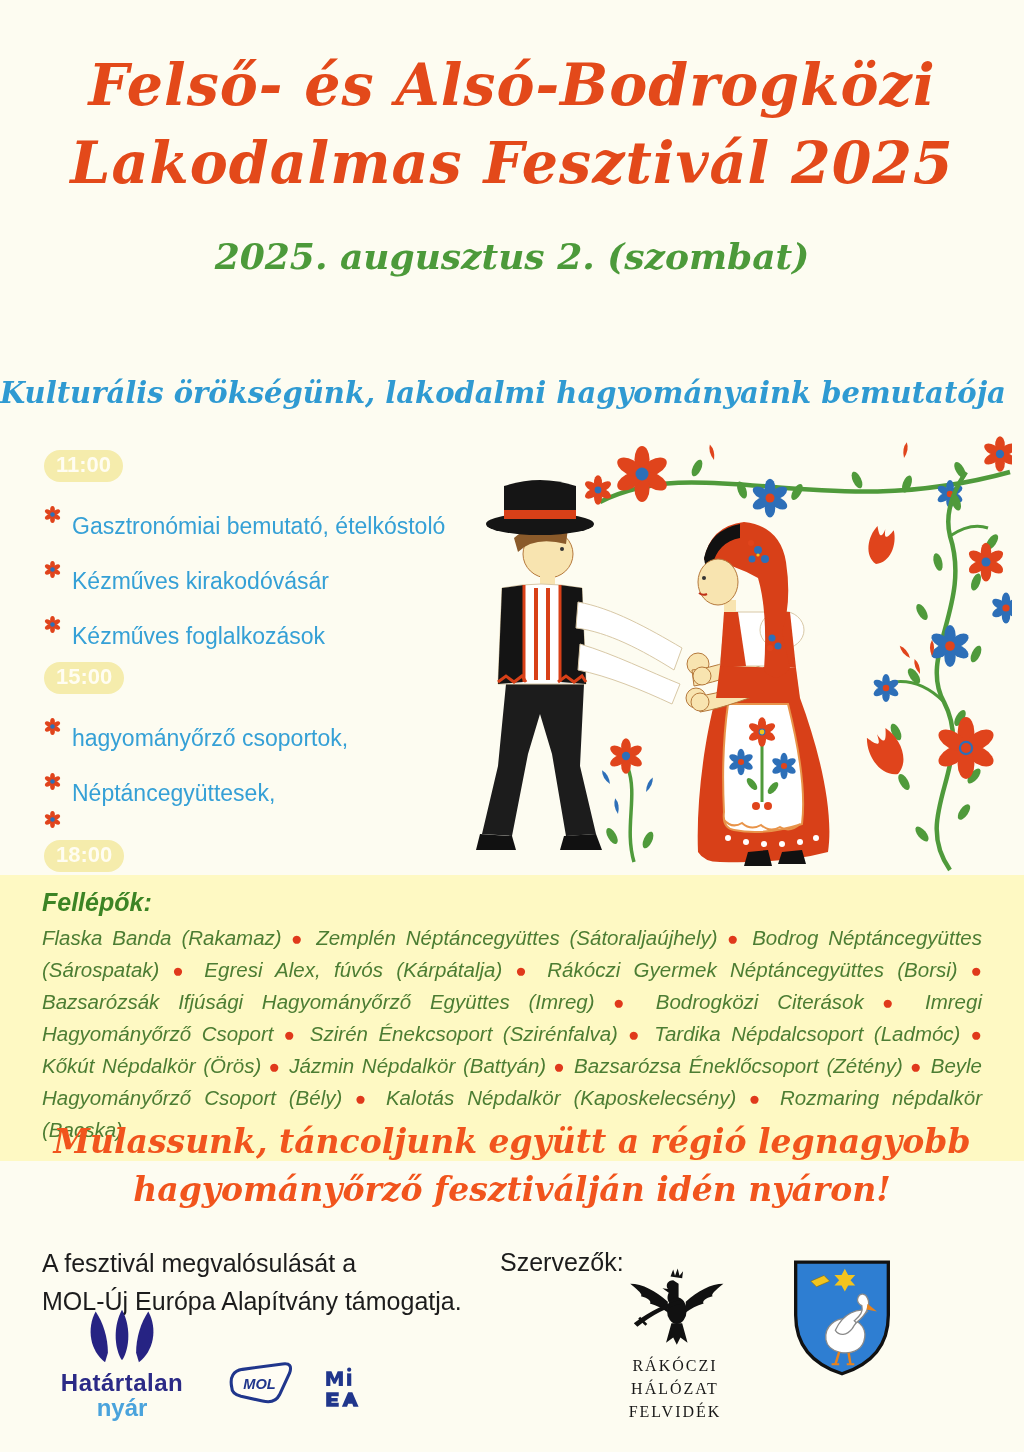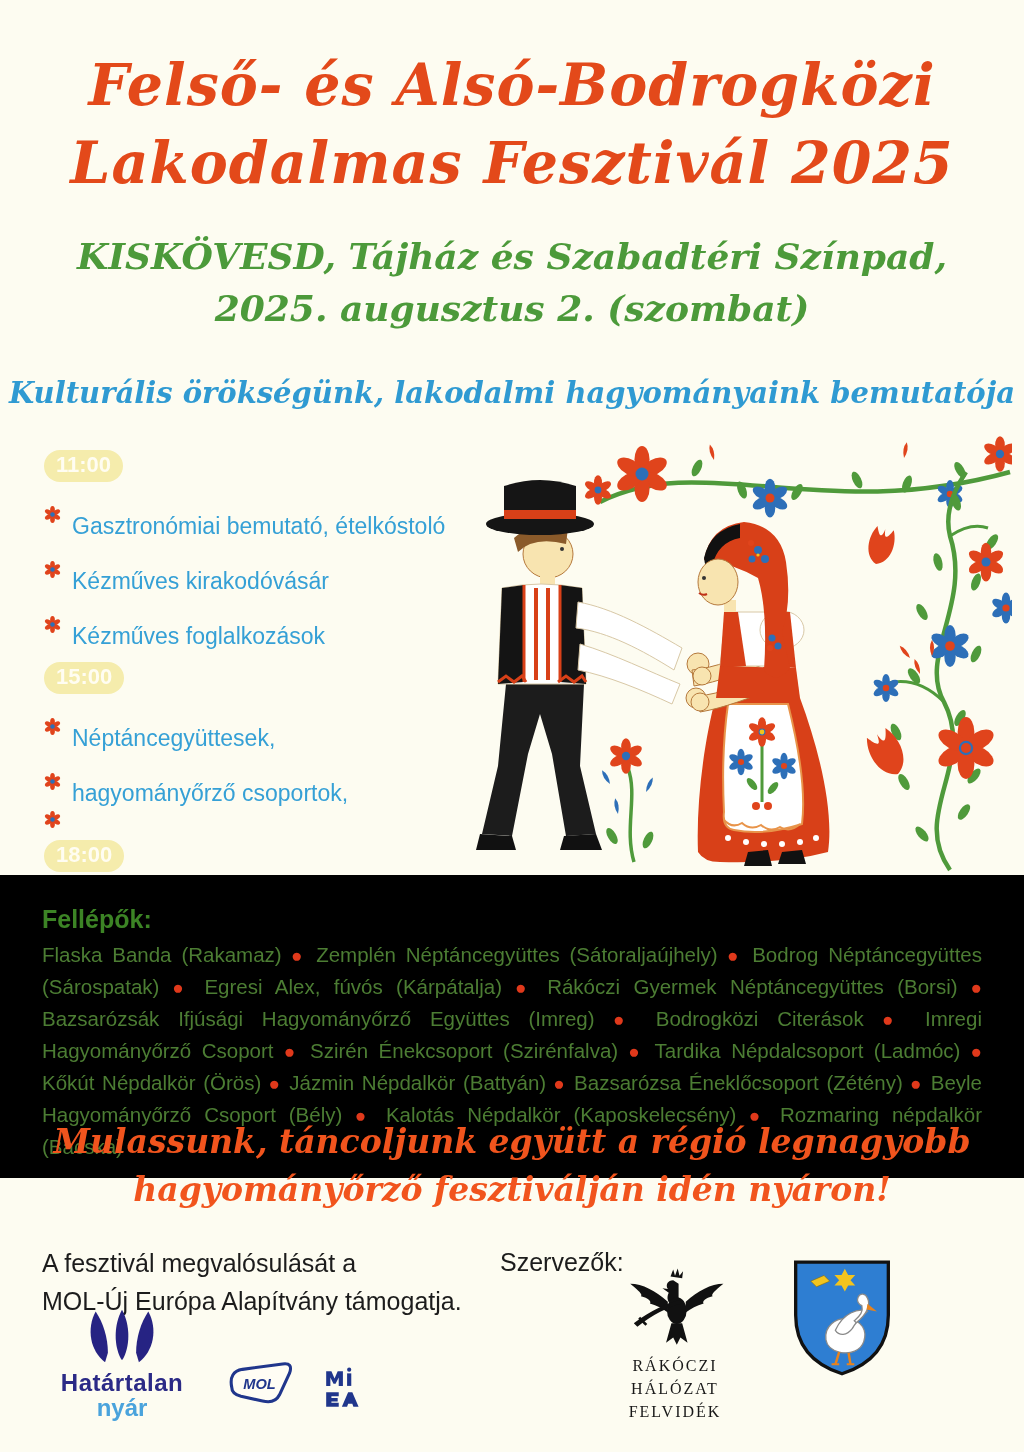--- a/index.html
+++ b/index.html
@@ -8,36 +8,36 @@
     background:#fdfcf1; overflow:hidden;
     font-family:"Liberation Sans", sans-serif;
   }
   
   .title-block{position:absolute; top:46px; left:0; width:100%; text-align:center;}
   .title-line{display:block; font-family:"DejaVu Serif", serif; font-style:italic; font-weight:bold;
     font-size:57px; line-height:78px; color:#e3491a; letter-spacing:1px;}
   .venue-block{position:absolute; top:230px; left:0; width:100%; text-align:center;}
   .venue-line{display:block; font-family:"DejaVu Serif", serif; font-style:italic; font-weight:bold;
     font-size:36px; line-height:52px; color:#4c9a3a;}
-  .tagline{position:absolute; top:376px; left:0; width:100%; text-align:center;
+  .tagline{position:absolute; top:376px; left:0; width:100%; text-align:left;
     font-family:"DejaVu Serif", serif; font-style:italic; font-weight:bold;
     font-size:29px; color:#2f9ad2;}
   
   .programs{position:absolute; left:44px; top:440px; width:440px;}
   .programs h2{margin:0 0 8px 0; font-size:26px; letter-spacing:0.5px; color:#1d95cf; font-weight:bold;}
   .time-badge{display:inline-block; background:#f5ecac; color:#fffdf2; font-weight:bold;
     font-size:22px; line-height:26px; padding:2px 12px 4px; border-radius:16px; margin:10px 0 5px;}
   .program-item{display:flex; align-items:center; gap:11px; padding:2px 0;}
   .flower-bullet{display:inline-flex; width:17px; height:17px; flex:0 0 17px;}
   .program-text{font-size:23px; color:#35a0d6; line-height:27px;margin-top:24px;}
   
   .illustration{position:absolute; left:452px; top:432px; width:560px; height:440px;}
   
   .performers-panel{position:absolute; left:0; top:875px; width:100%; box-sizing:border-box;
-    background:#000000; padding:30px 42px 16px;}
+    background:#fef9c3; padding:13px 42px 16px;font-style:italic;}
   .performers-panel h3{margin:0 0 5px 0; font-size:25px; color:#3c8425; font-weight:bold;}
   .performers-panel p{margin:0; font-size:20.5px; line-height:31px; color:#4c7d33; text-align:justify;}
   .sep-dot{color:#e0391b; font-size:19px;}
   
   .closing{position:absolute; top:1118px; left:0; width:100%; text-align:center;}
   .closing-line{display:block; font-family:"DejaVu Serif", serif; font-style:italic; font-weight:bold;
     font-size:33px; line-height:48px; color:#f1541d;}
   
   .support{position:absolute; left:42px; top:1244px; width:440px;
     font-size:25px; line-height:38px; color:#1c1c1c;}
@@ -60,21 +60,20 @@
 <div class="poster">
 
   <header class="title-block">
     <h1 style="margin:0;">
       <span class="title-line">Felső- és Alsó-Bodrogközi</span>
       <span class="title-line">Lakodalmas Fesztivál 2025</span>
     </h1>
   </header>
 
   <div class="venue-block">
-    <span class="venue-line">KISKÖVESD, Tájház és Szabadtéri Színpad,</span>
     <span class="venue-line">2025. augusztus 2. (szombat)</span>
   </div>
 
   <div class="tagline">Kulturális örökségünk, lakodalmi hagyományaink bemutatója</div>
 
   <section class="programs">
     <div id="schedule"><div class="time-badge">11:00</div><div class="program-item">
           <span class="flower-bullet">
             <svg viewBox="0 0 20 20" width="17" height="17">
               <g fill="#e0441c">
@@ -126,36 +125,36 @@
                 <ellipse cx="10" cy="4.8" rx="2.8" ry="4.8" transform="rotate(0 10 10)"></ellipse>
                 <ellipse cx="10" cy="4.8" rx="2.8" ry="4.8" transform="rotate(60 10 10)"></ellipse>
                 <ellipse cx="10" cy="4.8" rx="2.8" ry="4.8" transform="rotate(120 10 10)"></ellipse>
                 <ellipse cx="10" cy="4.8" rx="2.8" ry="4.8" transform="rotate(180 10 10)"></ellipse>
                 <ellipse cx="10" cy="4.8" rx="2.8" ry="4.8" transform="rotate(240 10 10)"></ellipse>
                 <ellipse cx="10" cy="4.8" rx="2.8" ry="4.8" transform="rotate(300 10 10)"></ellipse>
               </g>
               <circle cx="10" cy="10" r="2.7" fill="#2d6fb8"></circle>
             </svg>
           </span>
+          <span class="program-text">hagyományőrző csoportok,</span>
+        </div><div class="program-item">
+          <span class="flower-bullet">
+            <svg viewBox="0 0 20 20" width="17" height="17">
+              <g fill="#e0441c">
+                <ellipse cx="10" cy="4.8" rx="2.8" ry="4.8" transform="rotate(0 10 10)"></ellipse>
+                <ellipse cx="10" cy="4.8" rx="2.8" ry="4.8" transform="rotate(60 10 10)"></ellipse>
+                <ellipse cx="10" cy="4.8" rx="2.8" ry="4.8" transform="rotate(120 10 10)"></ellipse>
+                <ellipse cx="10" cy="4.8" rx="2.8" ry="4.8" transform="rotate(180 10 10)"></ellipse>
+                <ellipse cx="10" cy="4.8" rx="2.8" ry="4.8" transform="rotate(240 10 10)"></ellipse>
+                <ellipse cx="10" cy="4.8" rx="2.8" ry="4.8" transform="rotate(300 10 10)"></ellipse>
+              </g>
+              <circle cx="10" cy="10" r="2.7" fill="#2d6fb8"></circle>
+            </svg>
+          </span>
           <span class="program-text">Néptáncegyüttesek,</span>
-        </div><div class="program-item">
-          <span class="flower-bullet">
-            <svg viewBox="0 0 20 20" width="17" height="17">
-              <g fill="#e0441c">
-                <ellipse cx="10" cy="4.8" rx="2.8" ry="4.8" transform="rotate(0 10 10)"></ellipse>
-                <ellipse cx="10" cy="4.8" rx="2.8" ry="4.8" transform="rotate(60 10 10)"></ellipse>
-                <ellipse cx="10" cy="4.8" rx="2.8" ry="4.8" transform="rotate(120 10 10)"></ellipse>
-                <ellipse cx="10" cy="4.8" rx="2.8" ry="4.8" transform="rotate(180 10 10)"></ellipse>
-                <ellipse cx="10" cy="4.8" rx="2.8" ry="4.8" transform="rotate(240 10 10)"></ellipse>
-                <ellipse cx="10" cy="4.8" rx="2.8" ry="4.8" transform="rotate(300 10 10)"></ellipse>
-              </g>
-              <circle cx="10" cy="10" r="2.7" fill="#2d6fb8"></circle>
-            </svg>
-          </span>
-          <span class="program-text">hagyományőrző csoportok,</span>
         </div><div class="program-item">
           <span class="flower-bullet">
             <svg viewBox="0 0 20 20" width="17" height="17">
               <g fill="#e0441c">
                 <ellipse cx="10" cy="4.8" rx="2.8" ry="4.8" transform="rotate(0 10 10)"></ellipse>
                 <ellipse cx="10" cy="4.8" rx="2.8" ry="4.8" transform="rotate(60 10 10)"></ellipse>
                 <ellipse cx="10" cy="4.8" rx="2.8" ry="4.8" transform="rotate(120 10 10)"></ellipse>
                 <ellipse cx="10" cy="4.8" rx="2.8" ry="4.8" transform="rotate(180 10 10)"></ellipse>
                 <ellipse cx="10" cy="4.8" rx="2.8" ry="4.8" transform="rotate(240 10 10)"></ellipse>
                 <ellipse cx="10" cy="4.8" rx="2.8" ry="4.8" transform="rotate(300 10 10)"></ellipse>

